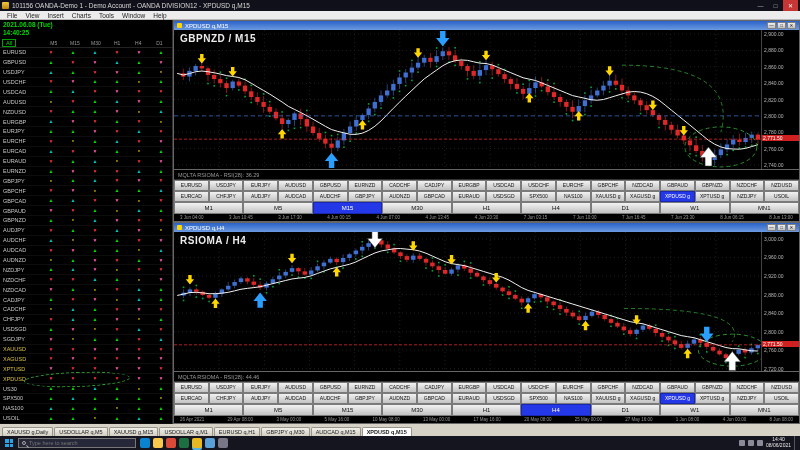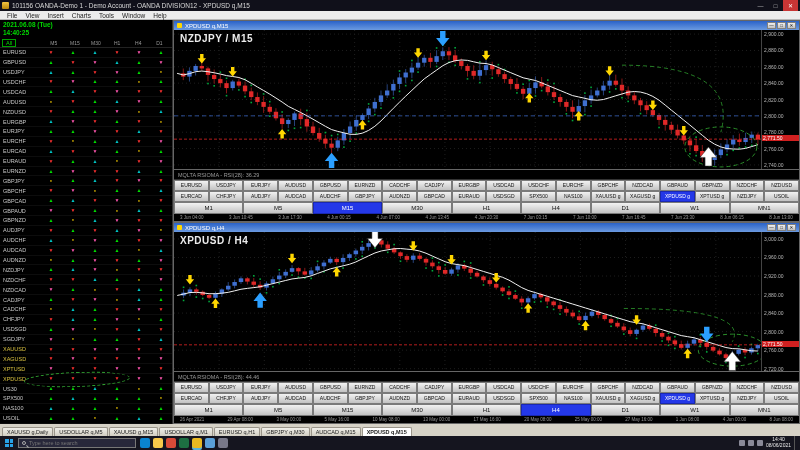--- a/index.html
+++ b/index.html
@@ -782,21 +782,21 @@
                 <path d="M 244.06842105263158 27.705882352941174 L 239.8684210526316 22.505882352941175 L 242.3684210526316 22.505882352941175 L 242.3684210526316 18.205882352941174 L 245.76842105263157 18.205882352941174 L 245.76842105263157 22.505882352941175 L 248.26842105263157 22.505882352941175 Z" fill="#ffd700"></path>
                 <path d="M 268.7842105263158 16.258823529411767 L 262.0642105263158 7.938823529411767 L 266.0642105263158 7.938823529411767 L 266.0642105263158 1.0588235294117663 L 271.50421052631583 1.0588235294117663 L 271.50421052631583 7.938823529411767 L 275.50421052631583 7.938823529411767 Z" fill="#2b9fff"></path>
                 <path d="M 312.03684210526313 30.158823529411762 L 307.83684210526314 24.958823529411763 L 310.33684210526314 24.958823529411763 L 310.33684210526314 20.658823529411762 L 313.7368421052631 20.658823529411762 L 313.7368421052631 24.958823529411763 L 316.2368421052631 24.958823529411763 Z" fill="#ffd700"></path>
                 <path d="M 355.2894736842105 63.05294117647059 L 351.08947368421053 68.25294117647059 L 353.58947368421053 68.25294117647059 L 353.58947368421053 72.5529411764706 L 356.9894736842105 72.5529411764706 L 356.9894736842105 68.25294117647059 L 359.4894736842105 68.25294117647059 Z" fill="#ffd700"></path>
                 <path d="M 404.72105263157897 81.04117647058824 L 400.521052631579 86.24117647058824 L 403.021052631579 86.24117647058824 L 403.021052631579 90.54117647058824 L 406.42105263157896 90.54117647058824 L 406.42105263157896 86.24117647058824 L 408.92105263157896 86.24117647058824 Z" fill="#ffd700"></path>
                 <path d="M 435.61578947368423 45.69411764705882 L 431.41578947368424 40.494117647058815 L 433.91578947368424 40.494117647058815 L 433.91578947368424 36.19411764705882 L 437.3157894736842 36.19411764705882 L 437.3157894736842 40.494117647058815 L 439.8157894736842 40.494117647058815 Z" fill="#ffd700"></path>
                 <path d="M 478.86842105263156 80.03529411764707 L 474.6684210526316 74.83529411764707 L 477.1684210526316 74.83529411764707 L 477.1684210526316 70.53529411764707 L 480.56842105263155 70.53529411764707 L 480.56842105263155 74.83529411764707 L 483.06842105263155 74.83529411764707 Z" fill="#ffd700"></path>
                 <path d="M 509.7631578947368 105.38235294117646 L 505.56315789473683 100.18235294117646 L 508.06315789473683 100.18235294117646 L 508.06315789473683 95.88235294117646 L 511.4631578947368 95.88235294117646 L 511.4631578947368 100.18235294117646 L 513.9631578947368 100.18235294117646 Z" fill="#ffd700"></path>
                 <path d="M 534.478947368421 117.01764705882353 L 526.078947368421 127.41764705882353 L 531.078947368421 127.41764705882353 L 531.078947368421 136.0176470588235 L 537.878947368421 136.0176470588235 L 537.878947368421 127.41764705882353 L 542.878947368421 127.41764705882353 Z" fill="#ffffff" stroke="#333" stroke-width="0.5"></path>
               </svg>
-            <div class="chart-label">NZDJPY / M15</div>
+            <div class="chart-label">GBPNZD / M15</div>
           </div>
           <div class="price-axis">
               <div class="axis-label" style="top: 1.08824px;">2,900.00</div>
               <div class="axis-label" style="top: 17.4412px;">2,880.00</div>
               <div class="axis-label" style="top: 33.7941px;">2,860.00</div>
               <div class="axis-label" style="top: 50.1471px;">2,840.00</div>
               <div class="axis-label" style="top: 66.5px;">2,820.00</div>
               <div class="axis-label" style="top: 82.8529px;">2,800.00</div>
               <div class="axis-label" style="top: 99.2059px;">2,780.00</div>
               <div class="axis-label" style="top: 115.559px;">2,760.00</div>
@@ -1177,21 +1177,21 @@
                 <path d="M 239.2663043478261 18.630000000000003 L 235.0663043478261 13.430000000000003 L 237.5663043478261 13.430000000000003 L 237.5663043478261 9.130000000000003 L 240.96630434782608 9.130000000000003 L 240.96630434782608 13.430000000000003 L 243.46630434782608 13.430000000000003 Z" fill="#ffd700"></path>
                 <path d="M 277.54891304347825 32.53 L 273.34891304347826 27.330000000000002 L 275.84891304347826 27.330000000000002 L 275.84891304347826 23.03 L 279.24891304347824 23.03 L 279.24891304347824 27.330000000000002 L 281.74891304347824 27.330000000000002 Z" fill="#ffd700"></path>
                 <path d="M 322.2119565217391 50.6 L 318.01195652173914 45.4 L 320.51195652173914 45.4 L 320.51195652173914 41.1 L 323.9119565217391 41.1 L 323.9119565217391 45.4 L 326.4119565217391 45.4 Z" fill="#ffd700"></path>
                 <path d="M 354.1141304347826 71.25666666666667 L 349.91413043478263 76.45666666666668 L 352.41413043478263 76.45666666666668 L 352.41413043478263 80.75666666666667 L 355.8141304347826 80.75666666666667 L 355.8141304347826 76.45666666666668 L 358.3141304347826 76.45666666666668 Z" fill="#ffd700"></path>
                 <path d="M 411.5380434782609 88.86333333333334 L 407.3380434782609 94.06333333333335 L 409.8380434782609 94.06333333333335 L 409.8380434782609 98.36333333333334 L 413.23804347826086 98.36333333333334 L 413.23804347826086 94.06333333333335 L 415.73804347826086 94.06333333333335 Z" fill="#ffd700"></path>
                 <path d="M 462.58152173913044 92.76333333333334 L 458.38152173913045 87.56333333333333 L 460.88152173913045 87.56333333333333 L 460.88152173913045 83.26333333333334 L 464.2815217391304 83.26333333333334 L 464.2815217391304 87.56333333333333 L 466.7815217391304 87.56333333333333 Z" fill="#ffd700"></path>
                 <path d="M 513.625 116.66333333333334 L 509.425 121.86333333333334 L 511.925 121.86333333333334 L 511.925 126.16333333333334 L 515.325 126.16333333333334 L 515.325 121.86333333333334 L 517.825 121.86333333333334 Z" fill="#ffd700"></path>
                 <path d="M 532.7663043478261 109.90666666666667 L 526.0463043478261 101.58666666666667 L 530.0463043478261 101.58666666666667 L 530.0463043478261 94.70666666666666 L 535.4863043478261 94.70666666666666 L 535.4863043478261 101.58666666666667 L 539.4863043478261 101.58666666666667 Z" fill="#2b9fff"></path>
                 <path d="M 558.2880434782609 119.44333333333334 L 549.8880434782609 129.84333333333333 L 554.8880434782609 129.84333333333333 L 554.8880434782609 138.44333333333333 L 561.6880434782609 138.44333333333333 L 561.6880434782609 129.84333333333333 L 566.6880434782609 129.84333333333333 Z" fill="#ffffff" stroke="#333" stroke-width="0.5"></path>
               </svg>
-            <div class="chart-label">XPDUSD / H4</div>
+            <div class="chart-label">RSIOMA / H4</div>
           </div>
           <div class="price-axis">
               <div class="axis-label" style="top: 3.95px;">3,000.00</div>
               <div class="axis-label" style="top: 22.4833px;">2,960.00</div>
               <div class="axis-label" style="top: 41.0167px;">2,920.00</div>
               <div class="axis-label" style="top: 59.55px;">2,880.00</div>
               <div class="axis-label" style="top: 78.0833px;">2,840.00</div>
               <div class="axis-label" style="top: 96.6167px;">2,800.00</div>
               <div class="axis-label" style="top: 115.15px;">2,760.00</div>
               <div class="axis-label" style="top: 133.683px;">2,720.00</div>

